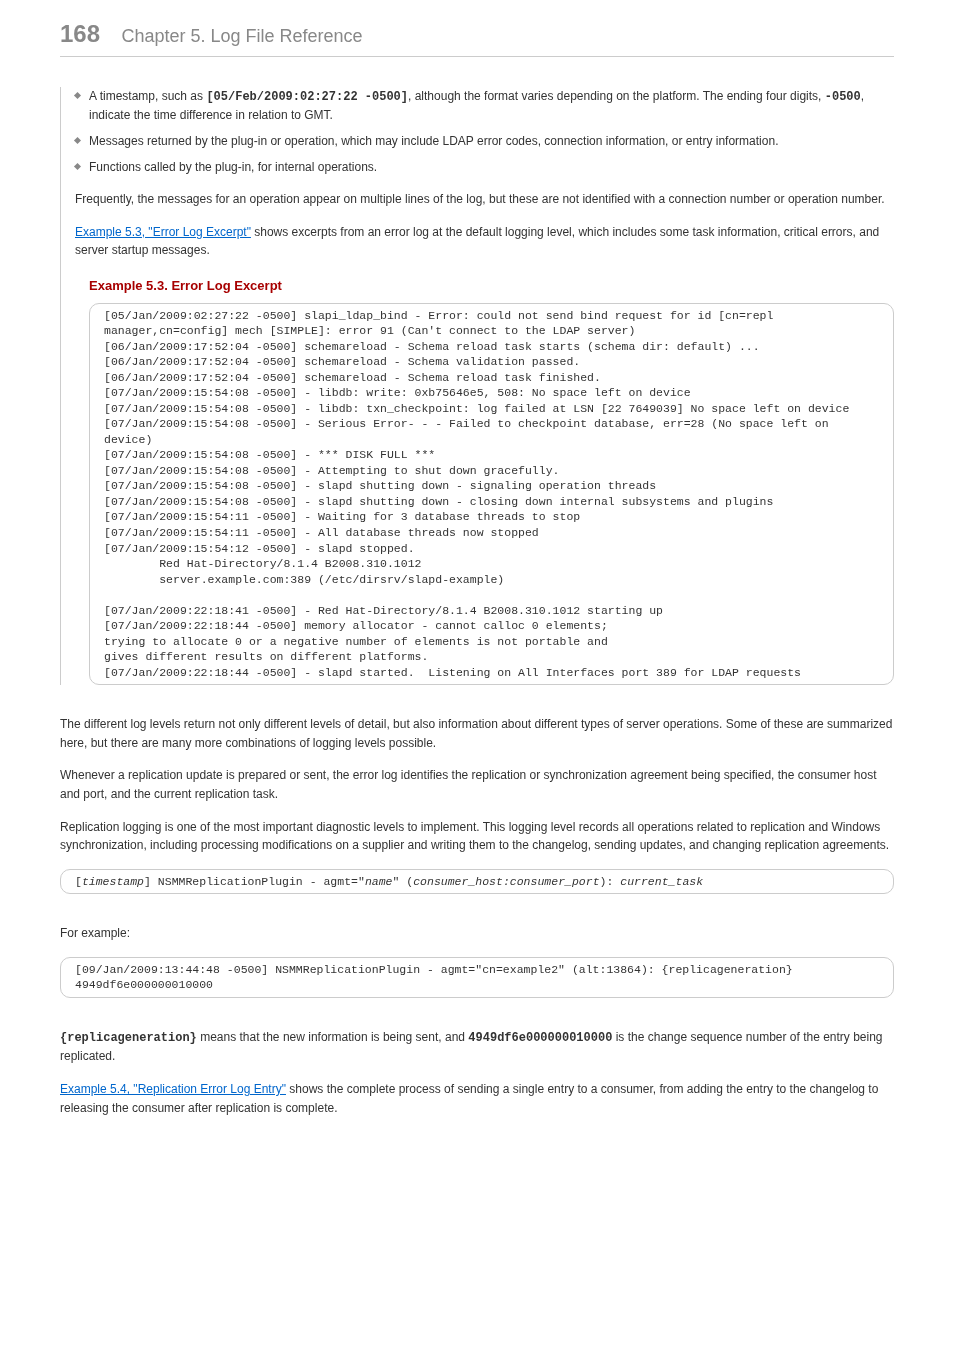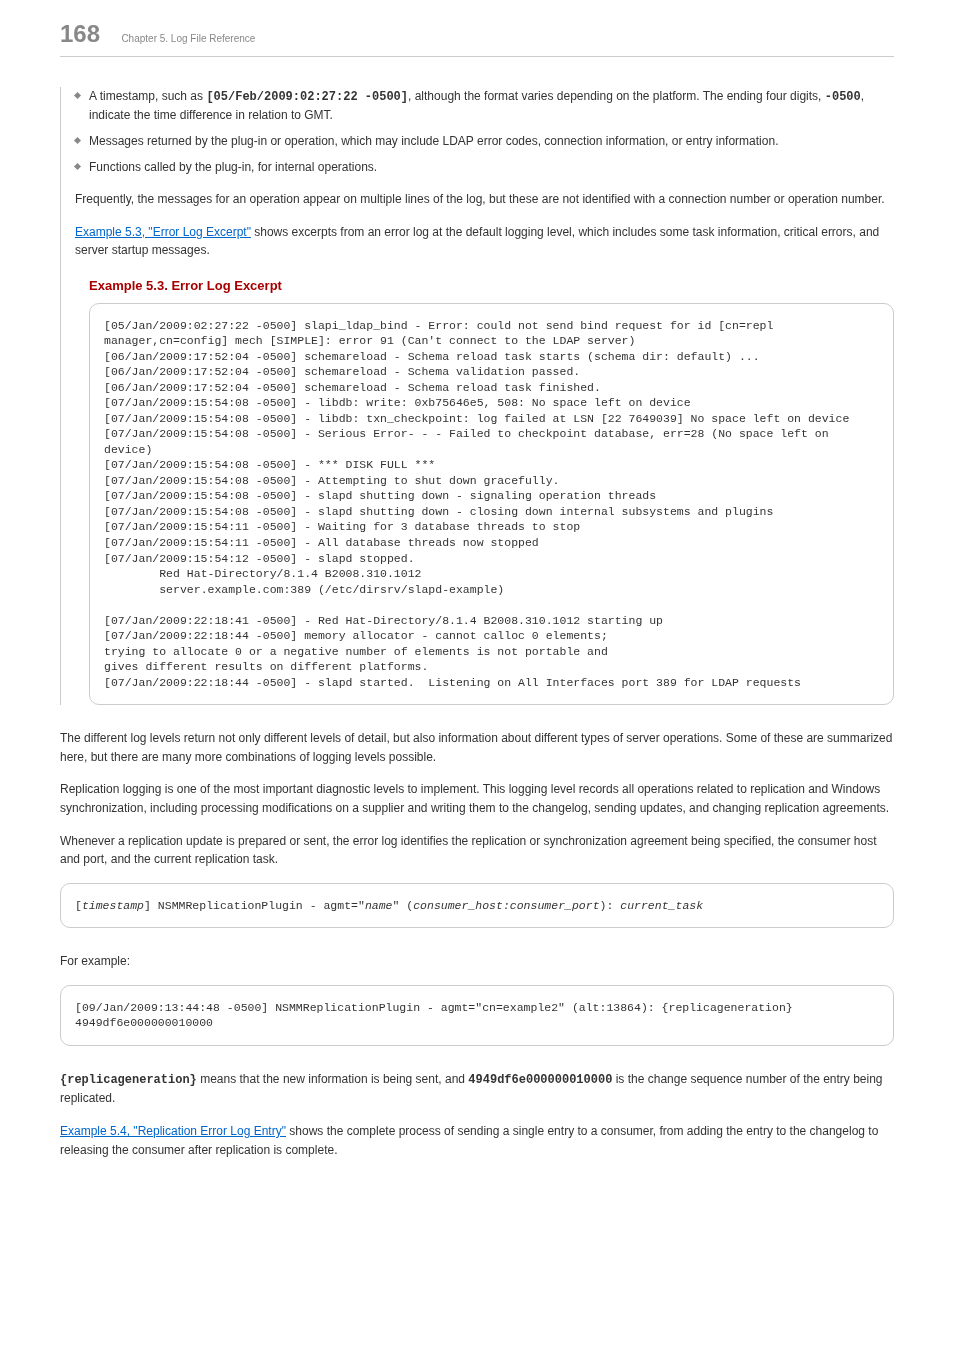--- a/index.html
+++ b/index.html
@@ -22,21 +22,21 @@
   .page-number {
     font-size: 24px;
     font-weight: bold;
     color: #888;
     display: inline-block;
     margin-right: 18px;
     vertical-align: baseline;
     text-align: center;
   }
   .chapter-title {
-    font-size: 10px;
+    font-size: 18px;
     color: #888;
     display: inline-block;
     vertical-align: baseline;
   }
   .left-border-block {
     border-left: 1px solid #ccc;
     padding-left: 14px;
     margin-bottom: 24px;
   }
   ul.bullets {
@@ -75,27 +75,27 @@
   }
   .example-title {
     color: #a70000;
     font-weight: bold;
     font-size: 13px;
     margin: 18px 0 10px 0;
   }
   .code-block {
     border: 1px solid #ccc;
     border-radius: 10px;
-    padding: 14px 14px;
+    padding: 4px 14px;
     font-family: "Liberation Mono", "Courier New", monospace;
     font-size: 11.5px;
     white-space: pre-wrap;
     line-height: 1.35;
     color: #333;
-    margin-bottom: 24px;
+    margin-bottom: 30px;
   }
   .section-heading {
     color: #a70000;
     font-weight: bold;
     font-size: 13px;
     margin: 40px 0 10px 0;
   }
   .bolditalic {
     font-weight: normal;
     font-style: italic;
@@ -147,22 +147,22 @@
 [07/Jan/2009:22:18:41 -0500] - Red Hat-Directory/8.1.4 B2008.310.1012 starting up
 [07/Jan/2009:22:18:44 -0500] memory allocator - cannot calloc 0 elements;
 trying to allocate 0 or a negative number of elements is not portable and
 gives different results on different platforms.
 [07/Jan/2009:22:18:44 -0500] - slapd started.  Listening on All Interfaces port 389 for LDAP requests</div>
     </div>
   </div>
 
 
   <p>The different log levels return not only different levels of detail, but also information about different types of server operations. Some of these are summarized here, but there are many more combinations of logging levels possible.</p>
+  <p>Whenever a replication update is prepared or sent, the error log identifies the replication or synchronization agreement being specified, the consumer host and port, and the current replication task.</p>
   <p>Replication logging is one of the most important diagnostic levels to implement. This logging level records all operations related to replication and Windows synchronization, including processing modifications on a supplier and writing them to the changelog, sending updates, and changing replication agreements.</p>
-  <p>Whenever a replication update is prepared or sent, the error log identifies the replication or synchronization agreement being specified, the consumer host and port, and the current replication task.</p>
 
   <div class="code-block"><span>[</span><span class="bolditalic">timestamp</span><span>] NSMMReplicationPlugin - agmt="</span><span class="bolditalic">name</span><span>" (</span><span class="bolditalic">consumer_host:consumer_port</span><span>): </span><span class="bolditalic">current_task</span></div>
 
   <p>For example:</p>
 
   <div class="code-block">[09/Jan/2009:13:44:48 -0500] NSMMReplicationPlugin - agmt="cn=example2" (alt:13864): {replicageneration} 4949df6e000000010000</div>
 
   <p>
     <span class="code-inline">{replicageneration}</span><span> means that the new information is being sent, and </span><span class="code-inline">4949df6e000000010000</span><span> is the change sequence number of the entry being replicated.</span>
   </p>

